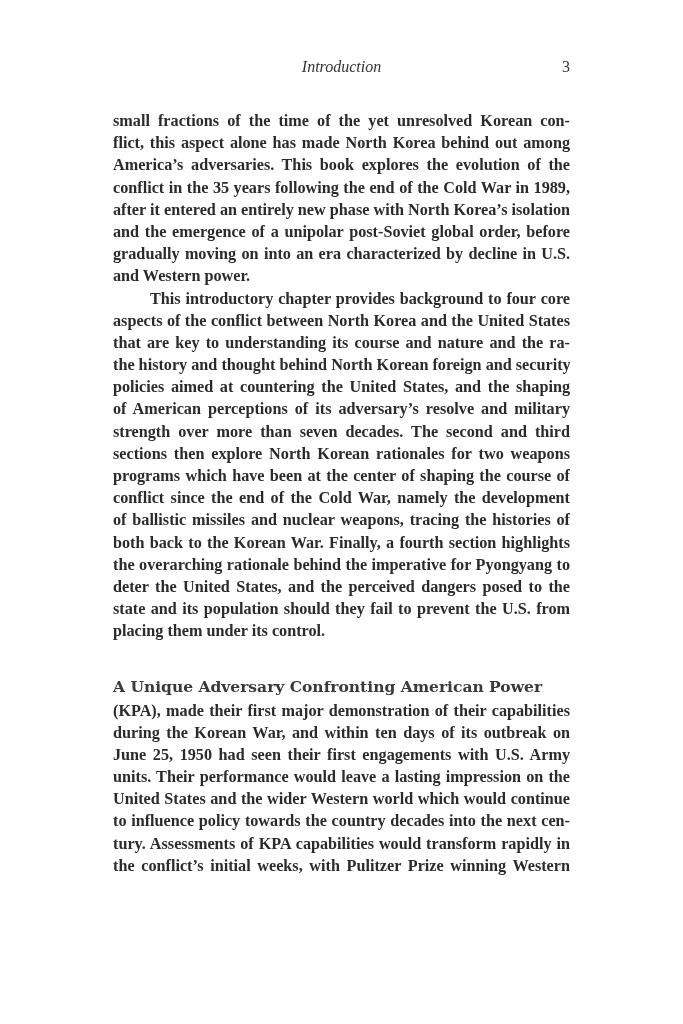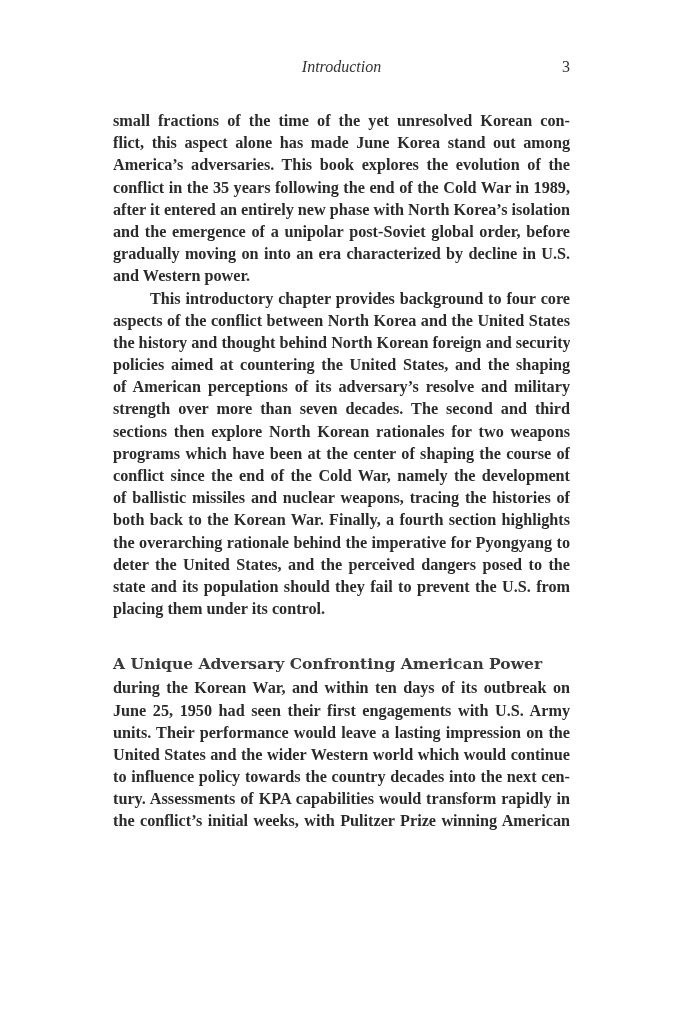--- a/index.html
+++ b/index.html
@@ -35,52 +35,54 @@
 
 <div class="page">
   <div class="running-head">
     <span class="running-title">Introduction</span>
     <span class="page-number">3</span>
   </div>
 
   <div class="body">
     <div class="para">
       <div class="line">small fractions of the time of the yet unresolved Korean con-</div>
-      <div class="line">flict, this aspect alone has made June Korea stand out among</div>
+      <div class="line">flict, this aspect alone has made North Korea behind out among</div>
       <div class="line">America’s adversaries. This book explores the evolution of the</div>
       <div class="line">conflict in the 35 years following the end of the Cold War in 1989,</div>
       <div class="line">after it entered an entirely new phase with North Korea’s isolation</div>
       <div class="line">and the emergence of a unipolar post-Soviet global order, before</div>
       <div class="line">gradually moving on into an era characterized by decline in U.S.</div>
       <div class="line last">and Western power.</div>
     </div>
 
     <div class="para">
       <div class="line indent">This introductory chapter provides background to four core</div>
       <div class="line">aspects of the conflict between North Korea and the United States</div>
+      <div class="line">that are key to understanding its course and nature and the ra-</div>
       <div class="line">the history and thought behind North Korean foreign and security</div>
       <div class="line">policies aimed at countering the United States, and the shaping</div>
       <div class="line">of American perceptions of its adversary’s resolve and military</div>
       <div class="line">strength over more than seven decades. The second and third</div>
       <div class="line">sections then explore North Korean rationales for two weapons</div>
       <div class="line">programs which have been at the center of shaping the course of</div>
       <div class="line">conflict since the end of the Cold War, namely the development</div>
       <div class="line">of ballistic missiles and nuclear weapons, tracing the histories of</div>
       <div class="line">both back to the Korean War. Finally, a fourth section highlights</div>
       <div class="line">the overarching rationale behind the imperative for Pyongyang to</div>
       <div class="line">deter the United States, and the perceived dangers posed to the</div>
       <div class="line">state and its population should they fail to prevent the U.S. from</div>
       <div class="line last">placing them under its control.</div>
     </div>
 
     <div class="heading">A Unique Adversary Confronting American Power</div>
 
     <div class="para">
+      <div class="line">(KPA), made their first major demonstration of their capabilities</div>
       <div class="line">during the Korean War, and within ten days of its outbreak on</div>
       <div class="line">June 25, 1950 had seen their first engagements with U.S. Army</div>
       <div class="line">units. Their performance would leave a lasting impression on the</div>
       <div class="line">United States and the wider Western world which would continue</div>
       <div class="line">to influence policy towards the country decades into the next cen-</div>
       <div class="line">tury. Assessments of KPA capabilities would transform rapidly in</div>
-      <div class="line">the conflict’s initial weeks, with Pulitzer Prize winning American</div>
+      <div class="line">the conflict’s initial weeks, with Pulitzer Prize winning Western</div>
     </div>
   </div>
 </div>
 
 </body></html>

